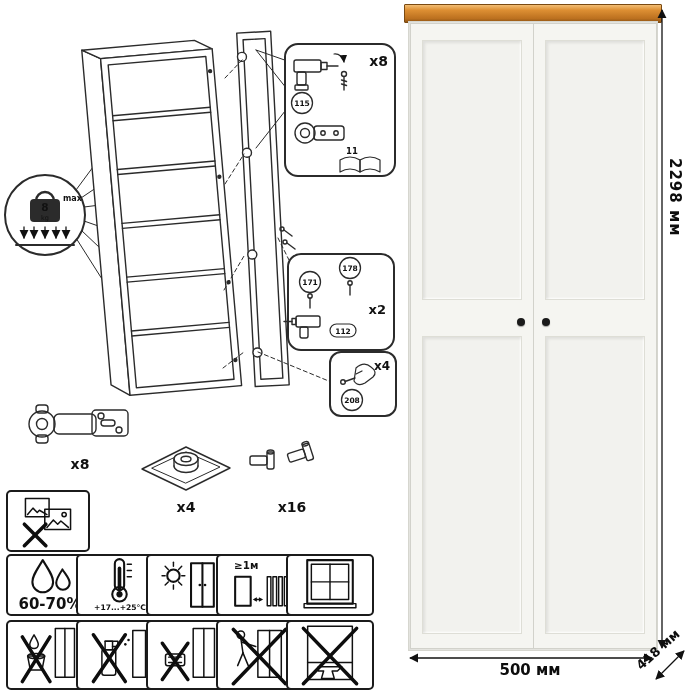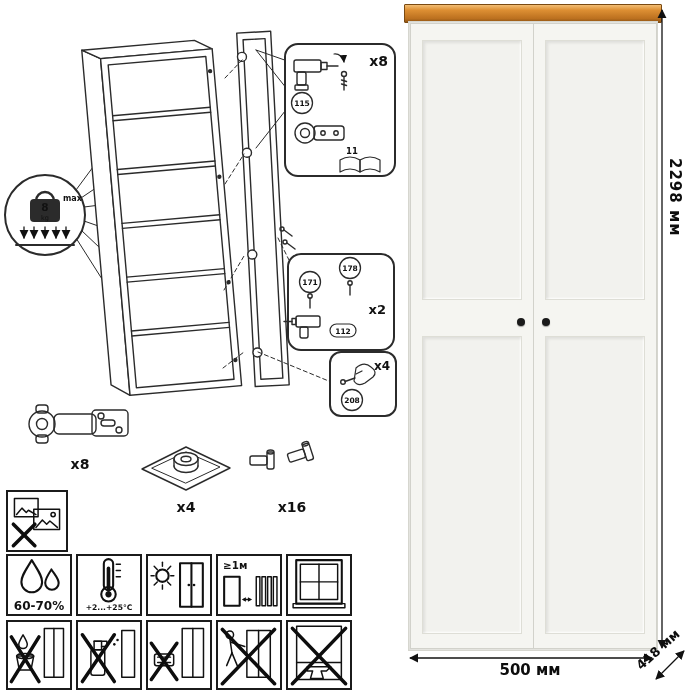--- a/index.html
+++ b/index.html
@@ -10,21 +10,21 @@
   #sheet { position:absolute; left:0; top:0; width:689px; height:700px; background:#fff; }
 
   
   svg.line-art { position:absolute; }
   svg.line-art * { vector-effect:none; }
   svg text { stroke:none !important; fill:#111; font-family:"DejaVu Sans", sans-serif; }
 
   
   .cell {
     position:absolute; width:62px; height:58px; background:#fff;
-    border:2.2px solid #1b1b1b; border-radius:0;
+    border:2.2px solid #1b1b1b; border-radius:5px;padding-left:22px;
   }
   .cell.tall { height:66px; }
   .cell svg { position:absolute; left:0; top:0; width:100%; height:100%; }
   .cap {
     position:absolute; left:0; right:0; bottom:2px; text-align:center;
     font-weight:bold; color:#111; line-height:1;
   }
   .ic { stroke:#111; fill:none; stroke-width:2; stroke-linecap:round; stroke-linejoin:round; }
   .ic .fill { fill:#111; stroke:none; }
   .ic .thin { stroke-width:1.4; }
@@ -284,34 +284,34 @@
       <line x1="5" y1="50" x2="25" y2="30" class="xmark"></line>
       <line x1="5" y1="30" x2="25" y2="50" class="xmark"></line>
     </svg>
   </div>
 
   <div class="cell" style="left:6px;top:554px">
     <svg class="ic" viewBox="0 0 58 56">
       <path d="M22 4 C16 14 12 19 12 25 a10 10 0 0 0 20 0 C32 19 28 14 22 4 Z"></path>
       <path d="M41 13 C37 19 35 22 35 26 a6.5 6.5 0 0 0 13 0 C48 22 45 19 41 13 Z"></path>
     </svg>
-    <div class="cap" style="font-size:12px">60-70%</div>
+    <div class="cap" style="font-size:15px">60-70%</div>
   </div>
 
   <div class="cell" style="left:76px;top:554px">
     <svg class="ic" viewBox="0 0 58 56">
       <rect x="24" y="3" width="9" height="30" rx="4.5"></rect>
       <circle cx="28.5" cy="37" r="7"></circle>
       <line x1="28.5" y1="12" x2="28.5" y2="33" style="stroke-width:3.5"></line>
       <circle cx="28.5" cy="37" r="3" class="fill"></circle>
       <line x1="36" y1="8" x2="40" y2="8" class="thin"></line>
       <line x1="36" y1="14" x2="40" y2="14" class="thin"></line>
       <line x1="36" y1="20" x2="40" y2="20" class="thin"></line>
     </svg>
-    <div class="cap" style="font-size:7.6px">+2...+25°C</div>
+    <div class="cap" style="font-size:7.6px">+17...+25°C</div>
   </div>
 
   <div class="cell" style="left:146px;top:554px">
     <svg class="ic" viewBox="0 0 58 56">
       <circle cx="13" cy="19" r="6"></circle>
       <line x1="13" y1="6" x2="13" y2="10" class="thin"></line>
       <line x1="13" y1="28" x2="13" y2="32" class="thin"></line>
       <line x1="2" y1="19" x2="5" y2="19" class="thin"></line>
       <line x1="21" y1="19" x2="24" y2="19" class="thin"></line>
       <line x1="5" y1="10" x2="8" y2="13" class="thin"></line>

